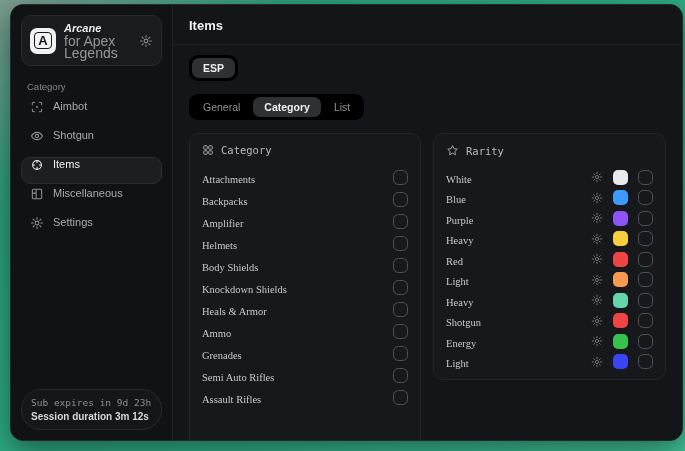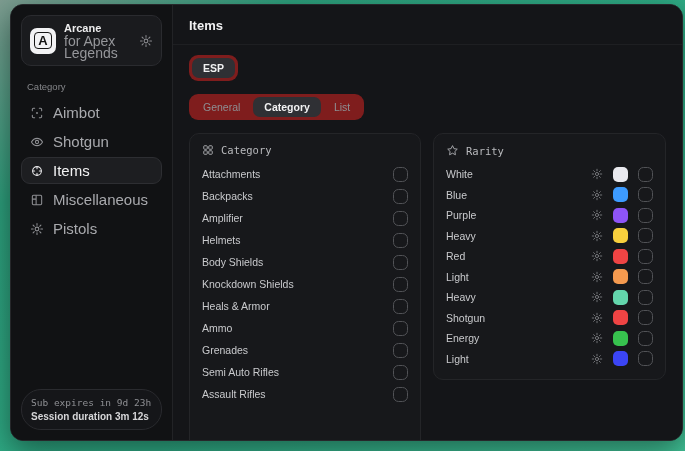--- a/index.html
+++ b/index.html
@@ -27,66 +27,66 @@
     padding:6px 8px;
   }
   .app-logo {
     width:26px; height:26px; border-radius:7px; background:#f2f2f4;
     color:#141414; font-weight:bold; font-size:13px;
     display:flex; align-items:center; justify-content:center;
     box-shadow: inset 0 0 0 1.5px rgba(0,0,0,.0);
   }
   .app-logo span{ border:1.5px solid #151515; border-radius:4px; padding:0 3px; line-height:15px; }
   .app-meta { flex:1; min-width:0; }
-  .app-name { font-size:11px; font-weight:700; color:#ededee; line-height:13px; }
+  .app-name { font-size:11px; font-weight:700; color:#ededee; line-height:13px;font-style:italic; }
   .app-sub { font-size:14px; color:#96979b; line-height:12px; }
   .app-gear { color:#8b8c90; display:flex; }
   .section-label { font-size:9.5px; color:#85868a; margin:15px 6px 7px 6px; }
   .nav { display:flex; flex-direction:column; gap:2px; }
   .nav-item {
-    display:flex; align-items:center; gap:9px; height:27px; padding:0 8px;
+    display:flex; gap:9px; height:27px; padding:0 8px;
     border:1px solid transparent; border-radius:9px;
-    color:#a9aaae; font-size:15px; cursor:pointer;
+    color:#a9aaae; font-size:11px; cursor:pointer;
   }
   .nav-item .ic { display:flex; color:#8f9094; }
   .nav-item.active { background:#1d1e21; border-color:#2d2e32; color:#f2f2f3; }
   .nav-item.active .ic { color:#e8e8ea; }
   .sidebar-spacer { flex:1; }
   .sub-card {
     border:1px solid #2a2b2f; background:#151619; border-radius:20px;
     padding:7px 9px; display:flex; flex-direction:column; gap:3px;
   }
   .sub-line1 { font-family:"DejaVu Sans Mono", monospace; font-size:9.5px; color:#8e8f93; }
   .sub-line2 { font-size:10px; font-weight:600; color:#d6d6d8; }
   
   .main { flex:1; background:#141518; display:flex; flex-direction:column; overflow:hidden; }
   .main-header { padding:13px 16px 11px 16px; border-bottom:1px solid #1e1f22; }
   .main-title { font-size:13px; font-weight:700; color:#f1f1f2; }
   .main-body { padding:10px 16px 0 16px; flex:1; overflow:hidden; }
   .seg-group {
-    display:inline-flex; gap:2px; background:#7f1d1d; border-radius:9px; padding:3px;
+    display:inline-flex; gap:2px; background:#000000; border-radius:9px; padding:3px;
   }
   .seg {
     padding:4px 11px; border-radius:7px; font-size:10.5px; color:#8e8f93; cursor:pointer; white-space:nowrap;
   }
   .seg.active { background:#2f3034; color:#f1f1f2; font-weight:700; }
   .seg-row { margin-bottom:13px; }
   .panels { display:flex; gap:12px; align-items:flex-start; margin-top:2px; }
   .panel {
     background:#17181b; border:1px solid #242528; border-radius:10px;
     padding:10px 12px;
   }
   .panel-cat { width:232px; flex:0 0 232px; height:340px; }
   .panel-rar { flex:1; }
   .panel-head {
     display:flex; align-items:center; gap:7px; color:#b9babd; margin-bottom:7px;
     font-family:"DejaVu Sans Mono", monospace; font-size:10.5px;
   }
   .panel-head .ic { display:flex; color:#a6a7ab; }
-  .row { display:flex; align-items:center; justify-content:space-between; }
+  .row { display:flex; align-items:flex-end; justify-content:space-between;font-family:Liberation Serif, serif; }
   .cat-row { height:22px; }
   .rar-row { height:20.5px; }
   .row-label { font-size:10.5px; color:#c9cacd; }
   .checkbox {
     width:15px; height:15px; border:1.4px solid #515256; border-radius:5.5px;
     background:transparent; cursor:pointer; flex:0 0 15px;
   }
   .rar-controls { display:flex; align-items:center; gap:10px; }
   .mini-gear { display:flex; color:#7c7d81; cursor:pointer; }
   .swatch { width:15px; height:15px; border-radius:5px; cursor:pointer; }
@@ -158,21 +158,21 @@
           <span>Miscellaneous</span>
         </div>
 
         <div class="nav-item">
           <span class="ic">
             <svg width="14" height="14" viewBox="0 0 24 24" fill="none" stroke="currentColor" stroke-width="1.8" stroke-linecap="round">
               <circle cx="12" cy="12" r="3.2"></circle>
               <path d="M12 2.5v3M12 18.5v3M2.5 12h3M18.5 12h3M5.3 5.3l2.1 2.1M16.6 16.6l2.1 2.1M18.7 5.3l-2.1 2.1M7.4 16.6l-2.1 2.1"></path>
             </svg>
           </span>
-          <span>Pistols</span>
+          <span>Settings</span>
         </div>
 
     </div>
 
     <div class="sidebar-spacer"></div>
 
     <div class="sub-card">
       <div class="sub-line1">Sub expires in 9d 23h</div>
       <div class="sub-line2">Session duration 3m 12s</div>
     </div>

